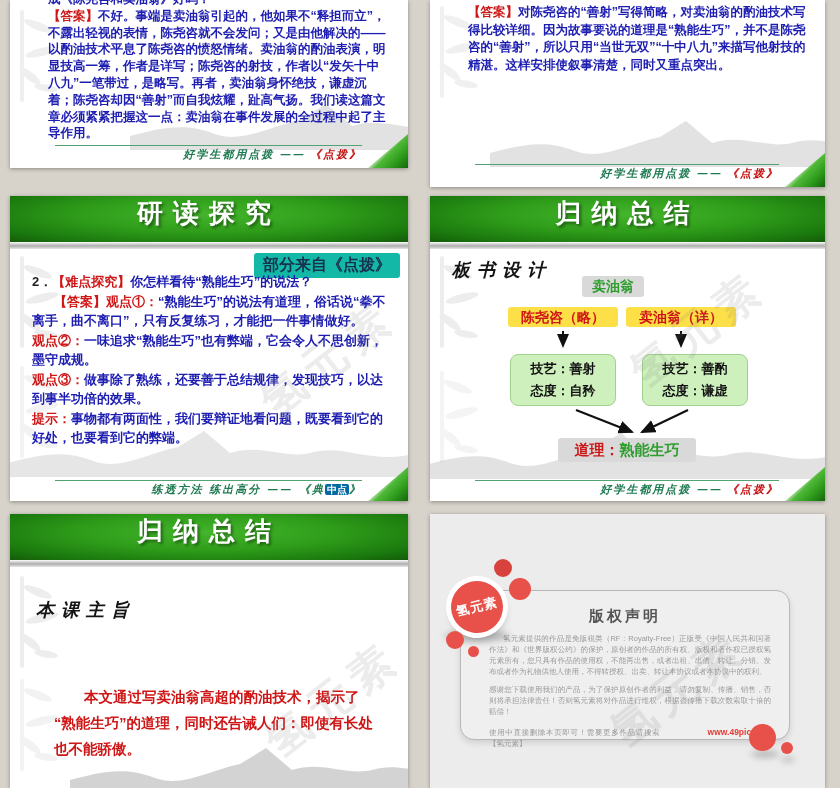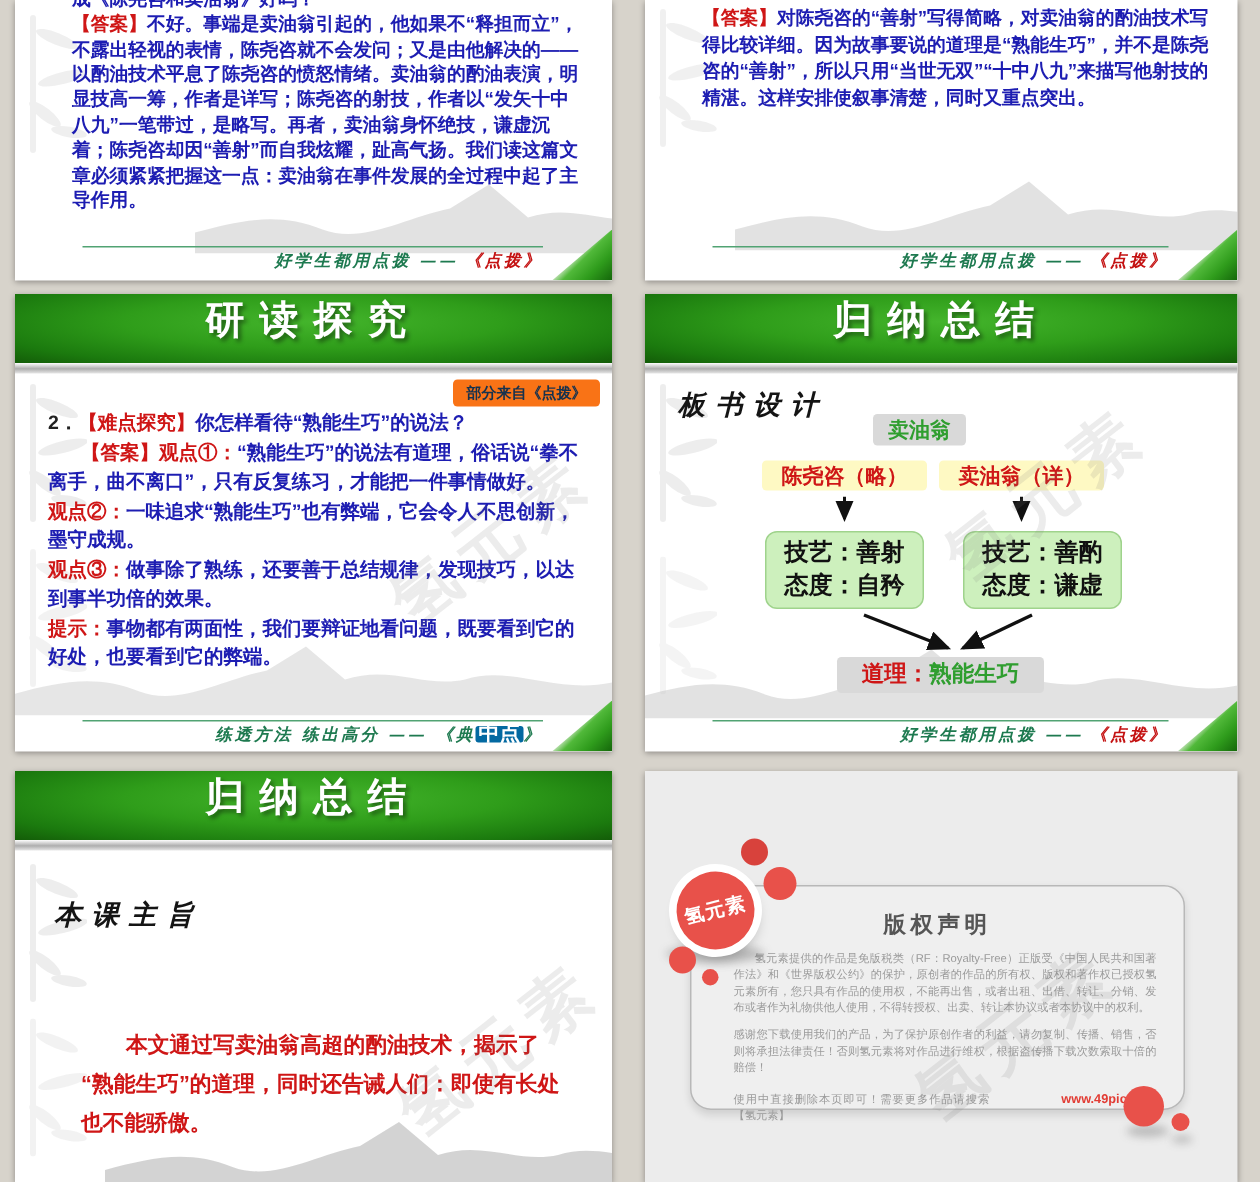--- a/index.html
+++ b/index.html
@@ -1,20 +1,20 @@
 <!DOCTYPE html>
 <html><head>
 <meta charset="utf-8">
 <style>
   html,body{margin:0;padding:0;}
   .canvas{position:relative;width:840px;height:788px;background:#d7d3cb;overflow:hidden;
           font-family:"Liberation Sans",sans-serif;}
   .slide{position:absolute;background:#fff;box-shadow:0 1px 4px rgba(0,0,0,.35);overflow:hidden;}
   
-  .s1{left:10px;top:0;width:398px;height:187px;}
+  .s1{left:10px;top:0;width:398px;height:168px;}
   .s2{left:430px;top:0;width:395px;height:187px;}
   .s3{left:10px;top:196px;width:398px;height:305px;}
   .s4{left:430px;top:196px;width:395px;height:305px;}
   .s5{left:10px;top:514px;width:398px;height:274px;}
   .s6{left:430px;top:514px;width:395px;height:274px;background:#ececec;}
   
   .banner{position:absolute;left:0;right:0;top:0;height:46px;
           background:radial-gradient(ellipse at 50% 40%, #44b52c 0%, #2f9d1a 45%, #1b7a0e 80%, #135c08 100%);}
   .banner-title{width:100%;text-align:center;line-height:46px;color:#fff;
           font:bold 26px "DejaVu Serif",serif;letter-spacing:10px;text-shadow:2px 2px 3px rgba(0,0,0,.45);}
@@ -24,36 +24,36 @@
   .txt{position:absolute;font-weight:bold;}
   .blue{color:#1d1db2;}
   .red{color:#cf1616;}
   .blk{color:#222;}
   .para{margin:0;}
   
   .footer-line{position:absolute;left:45px;right:46px;height:1px;background:#51a373;}
   .footer{position:absolute;right:46px;font:italic bold 11px "DejaVu Serif",serif;color:#1e7a50;letter-spacing:2px;white-space:nowrap;}
   .f-book{color:#c41212;margin-left:4px;}
   .f-open{color:#1e7a50;}
-  .f-logo{display:inline-block;background:#0369a1;color:#fff;font-style:normal;font-size:14px;
+  .f-logo{display:inline-block;background:#0369a1;color:#fff;font-style:normal;font-size:10px;
           line-height:11px;padding:0 2px;border-radius:2px;letter-spacing:0;}
   .curl{position:absolute;right:0;bottom:0;width:40px;height:34px;
         background:linear-gradient(135deg,#ffffff 0%,#ececec 38%,#cfe7c6 44%,#51b93a 55%,#2f9c1c 75%,#14660a 100%);
         clip-path:polygon(100% 0,0 100%,100% 100%);}
   
-  .badge{position:absolute;right:8px;top:57px;background:#f97316;color:#16324e;
-         font-weight:bold;font-size:10px;padding:2px 9px;border-radius:3px;}
+  .badge{position:absolute;right:8px;top:57px;background:#14b8a6;color:#16324e;
+         font-weight:bold;font-size:16px;padding:2px 9px;border-radius:3px;}
   
   .callig{position:absolute;font:italic bold 18px "DejaVu Serif",serif;color:#141414;letter-spacing:7px;}
   
   .dbox{position:absolute;font-weight:bold;text-align:center;}
   .dbox-gray{background:#d9d9d9;border-radius:3px;}
-  .dbox-green{background:#fef9c3;border-radius:3px;}
+  .dbox-green{background:#fde047;border-radius:3px;}
   .dbox-attr{background:#cdf0bd;border:1px solid #9fd38c;border-radius:8px;color:#111;
-             font-size:16px;line-height:22px;padding:3px 8px;}
+             font-size:13px;line-height:22px;padding:3px 8px;}
   .green-txt{color:#2f9e2f;}
   .arrow-svg{position:absolute;}
   
   .cr-box{position:absolute;left:30px;top:76px;width:328px;height:148px;background:#efefef;
           border:1px solid #b8b8b8;border-radius:14px;box-shadow:0 3px 6px rgba(0,0,0,.12);}
   .cr-title{text-align:center;margin-top:16px;font-size:15px;font-weight:bold;color:#555;letter-spacing:3px;}
   .cr-para{margin:7px 18px 0 28px;font-size:7.5px;line-height:11px;color:#9a9a9a;text-align:justify;}
   .cr-last{display:flex;align-items:baseline;margin:10px 18px 0 28px;}
   .cr-url{margin-left:48px;font-size:8.5px;font-weight:bold;color:#e23c34;}
   .circle{position:absolute;border-radius:50%;background:#e8514a;}

